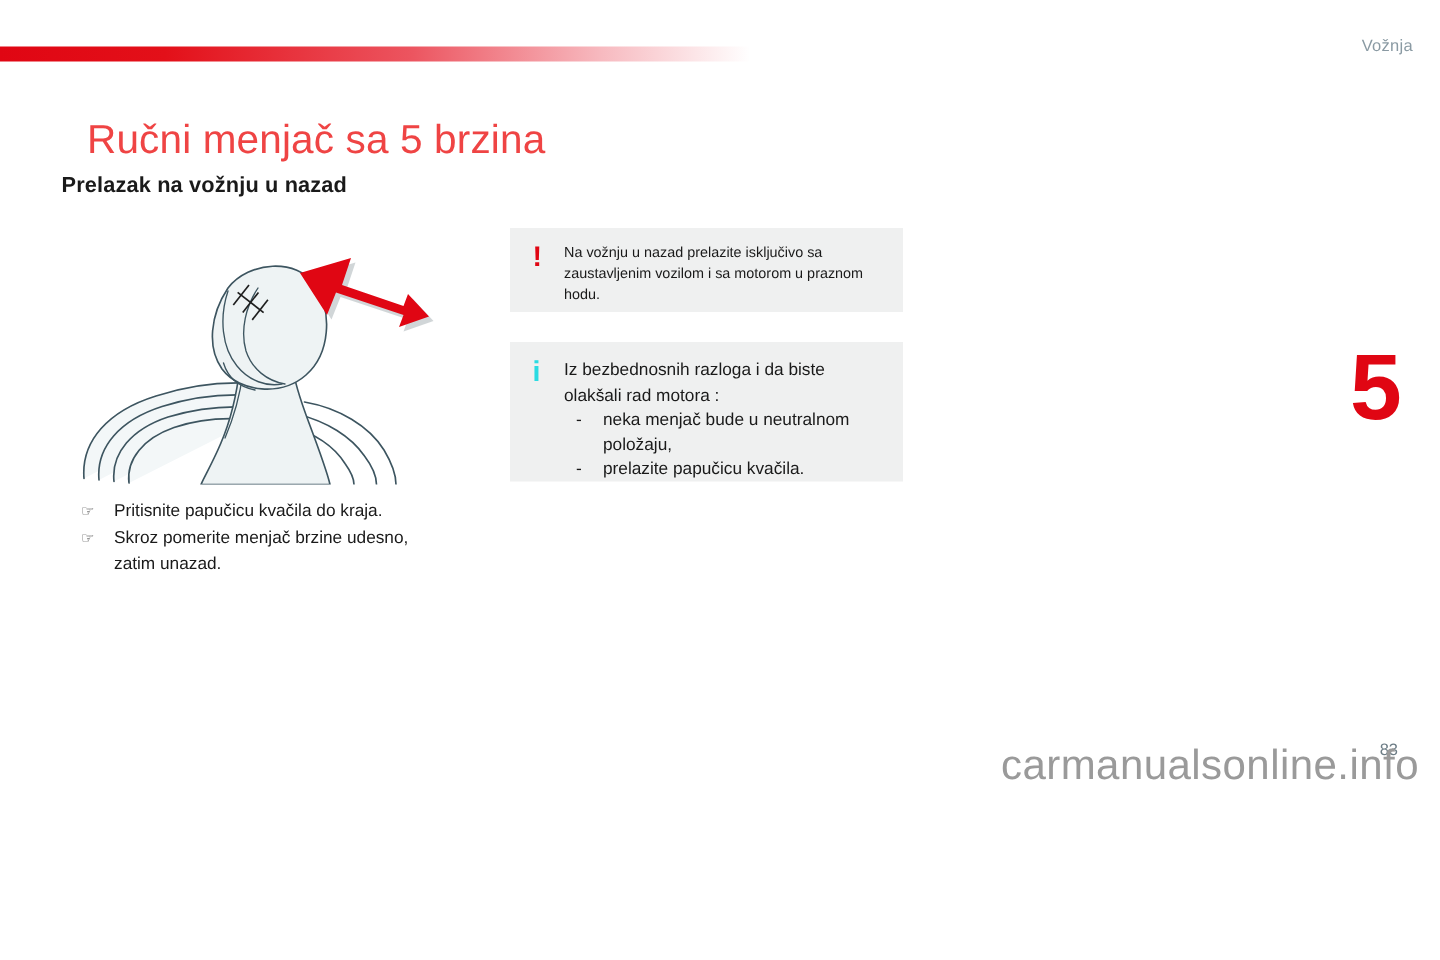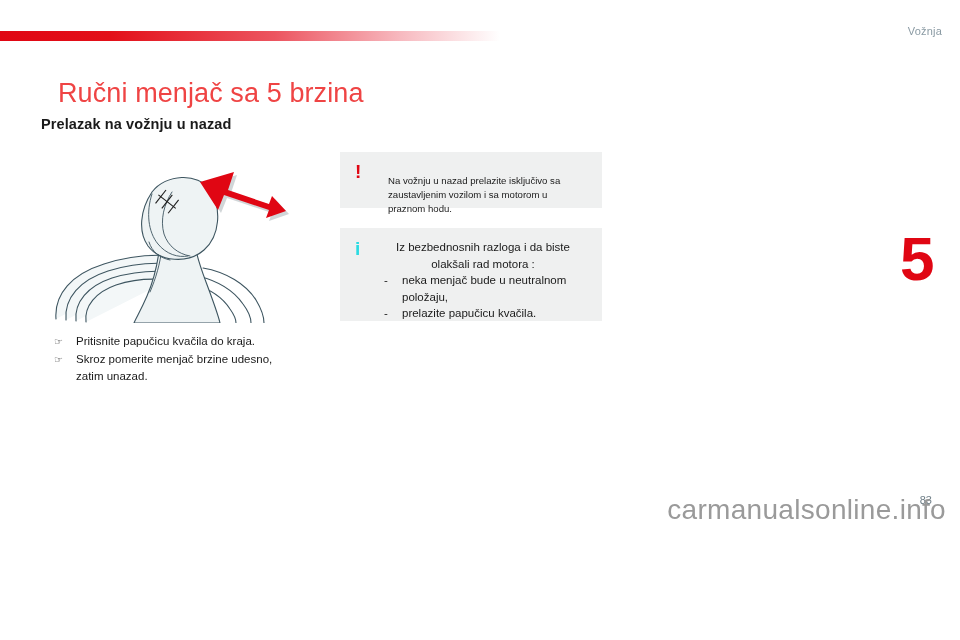--- a/index.html
+++ b/index.html
@@ -145,31 +145,30 @@
     font-size: 19px;
   }
   .icon-info {
     color: #2adbe2;
     font-size: 19px;
   }
   .callout-body {
     flex: 1 1 auto;
   }
   .callout-warning .callout-body p {
-    margin: 12px;
+    margin: 0;
     font-size: 9.6px;
     line-height: 14px;
     color: #1a1a1a;
   }
   .callout-info .callout-body p {
     margin: 0;
     font-size: 11.5px;
     line-height: 16.5px;
     color: #1a1a1a;
-    text-align: center;
   }
   .dash-row {
     display: flex;
     font-size: 11.5px;
     line-height: 16.5px;
     color: #1a1a1a;
   }
   .dash-mark {
     flex: 0 0 26px;
     width: 26px;

